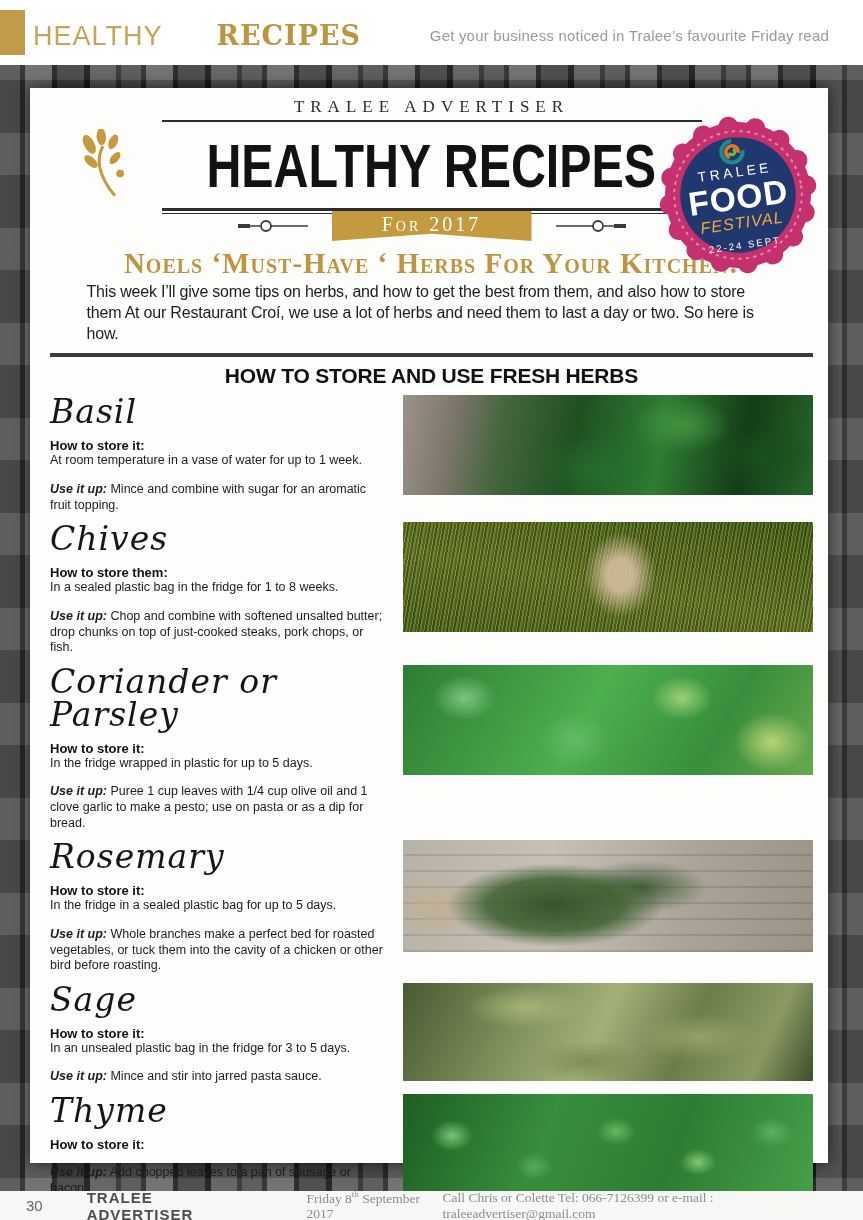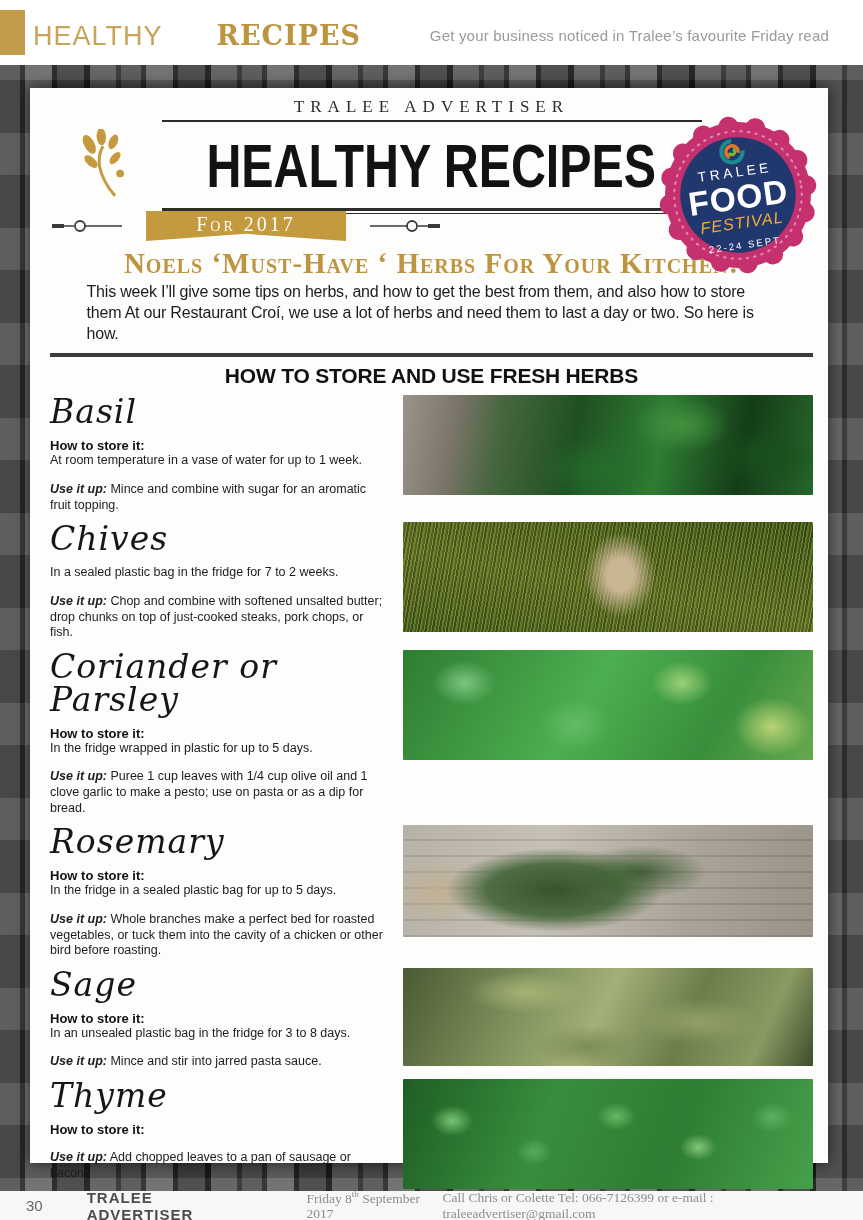--- a/index.html
+++ b/index.html
@@ -29,21 +29,21 @@
   
   .masthead { position:relative; text-align:center; padding-top:9px; }
   .pub-title { font-family:"Liberation Serif", serif; font-size:17px; letter-spacing:6px; color:#2c2c2c; }
   .mast-line { width:540px; height:2px; background:#2c2c2c; margin:3px auto 0 auto; }
   .title-row { display:flex; justify-content:center; align-items:center; gap:14px; height:82px; margin-top:2px; }
   .big-title { font-size:62px; font-weight:700; color:#121212; letter-spacing:0px;
     transform:scaleX(.78); white-space:nowrap; }
   .leaf { width:52px; height:72px; flex:none; }
   .leaf.flip { transform:scaleX(-1); }
   .double-line { width:540px; margin:2px auto 0 auto; border-top:3px solid #2c2c2c; border-bottom:1px solid #2c2c2c; height:6px; }
-  .ribbon-row { display:flex; justify-content:flex-start; align-items:center; gap:24px; margin-top:-3px; }
+  .ribbon-row { display:flex; justify-content:center; align-items:center; gap:24px; margin-top:-3px; }
   .ribbon { width:200px; height:30px; background:#c49a3f; color:#fff;
     font-family:"Liberation Serif", serif; font-variant:small-caps; font-size:20px; letter-spacing:3px;
     display:flex; align-items:flex-start; justify-content:center; padding-top:2px;
     clip-path:polygon(0 0, 100% 0, 100% 100%, 50% 76%, 0 100%); }
   .needle { width:72px; height:12px; flex:none; }
   .needle.flip { transform:scaleX(-1); }
 
   
   .badge { position:absolute; left:627px; top:26px; width:162px; height:162px; z-index:5; }
   .badge svg text { font-family:"Liberation Sans", sans-serif; }
@@ -231,21 +231,22 @@
         <div class="store-label">How to store it:</div>
         <div class="store-text">At room temperature in a vase of water for up to 1 week.</div>
         <p class="use-text"><span class="use-label">Use it up:</span> <span class="use-body">Mince and combine with sugar for an aromatic fruit topping.</span></p>
       </div>
       <div class="herb-photo ph-basil"></div>
     </div>
 
     <div class="herb-row">
       <div class="herb-text">
         <div class="herb-name">Chives</div>
-        <div class="store-text">In a sealed plastic bag in the fridge for 7 to 2 weeks.</div>
+        <div class="store-label">How to store them:</div>
+        <div class="store-text">In a sealed plastic bag in the fridge for 1 to 8 weeks.</div>
         <p class="use-text"><span class="use-label">Use it up:</span> <span class="use-body">Chop and combine with softened unsalted butter; drop chunks on top of just-cooked steaks, pork chops, or fish.</span></p>
       </div>
       <div class="herb-photo ph-chives"></div>
     </div>
 
     <div class="herb-row">
       <div class="herb-text">
         <div class="herb-name">Coriander or Parsley</div>
         <div class="store-label">How to store it:</div>
         <div class="store-text">In the fridge wrapped in plastic for up to 5 days.</div>
@@ -261,21 +262,21 @@
         <div class="store-text">In the fridge in a sealed plastic bag for up to 5 days.</div>
         <p class="use-text"><span class="use-label">Use it up:</span> <span class="use-body">Whole branches make a perfect bed for roasted vegetables, or tuck them into the cavity of a chicken or other bird before roasting.</span></p>
       </div>
       <div class="herb-photo ph-rosemary"></div>
     </div>
 
     <div class="herb-row">
       <div class="herb-text">
         <div class="herb-name">Sage</div>
         <div class="store-label">How to store it:</div>
-        <div class="store-text">In an unsealed plastic bag in the fridge for 3 to 8 days.</div>
+        <div class="store-text">In an unsealed plastic bag in the fridge for 3 to 5 days.</div>
         <p class="use-text"><span class="use-label">Use it up:</span> <span class="use-body">Mince and stir into jarred pasta sauce.</span></p>
       </div>
       <div class="herb-photo ph-sage"></div>
     </div>
 
     <div class="herb-row">
       <div class="herb-text">
         <div class="herb-name">Thyme</div>
         <div class="store-label">How to store it:</div>
         <p class="use-text"><span class="use-label">Use it up:</span> <span class="use-body">Add chopped leaves to a pan of sausage or bacon.</span></p>

